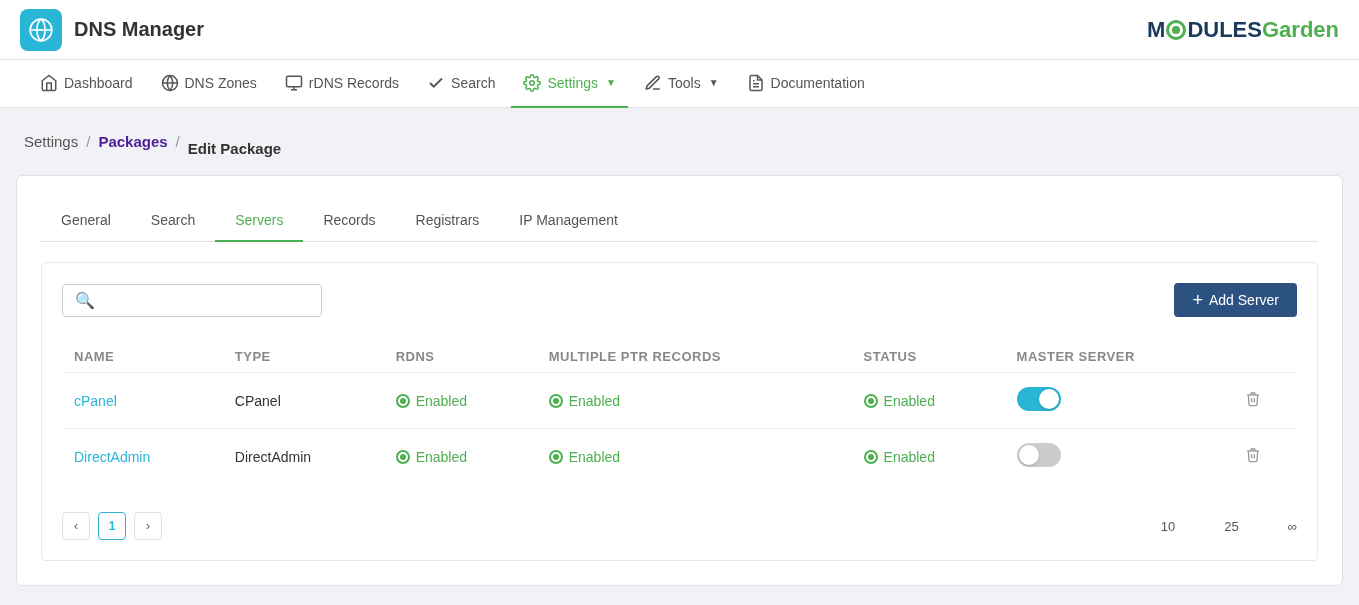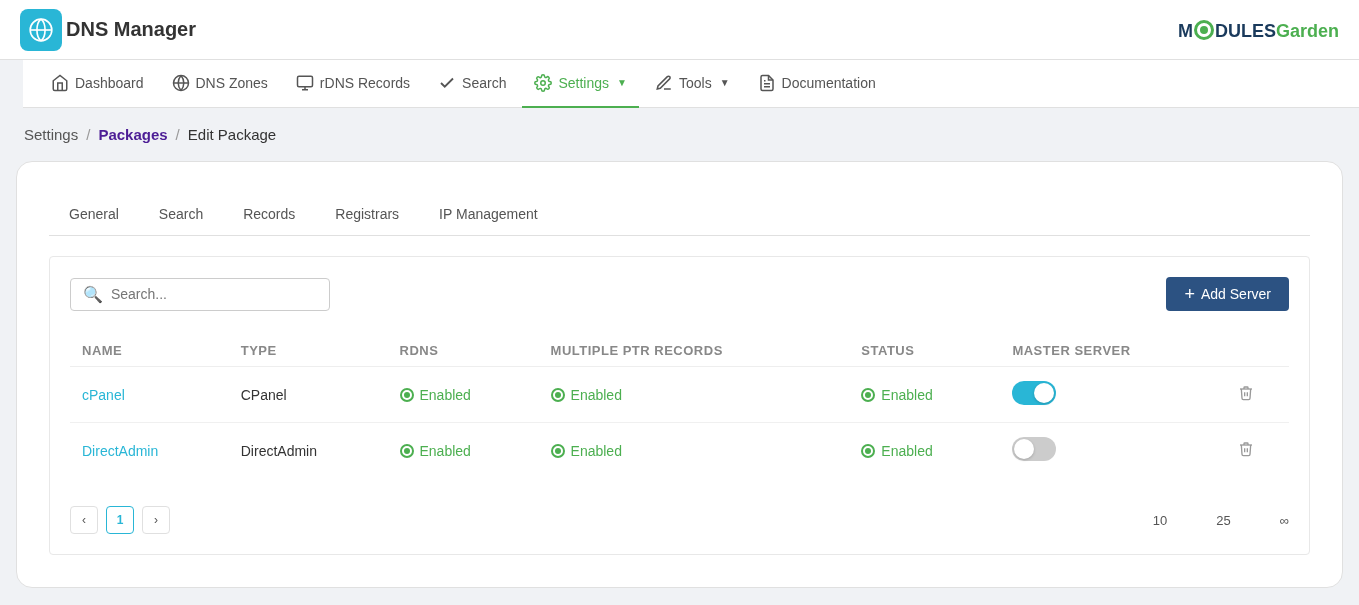--- a/index.html
+++ b/index.html
@@ -8,40 +8,39 @@
     
     .header {
       background: #fff;
       display: flex;
       align-items: center;
       justify-content: space-between;
       padding: 0 20px;
       height: 60px;
       border-bottom: 1px solid #e0e0e0;
     }
-    .header-left { display: flex; align-items: center; gap: 4px; }
+    .header-left { display: flex; align-items: center; gap: 12px; }
     .header-logo-icon {
       width: 42px; height: 42px;
       background: #29b6d6;
       border-radius: 8px;
       display: flex; align-items: center; justify-content: center;
     }
     .header-logo-icon svg { width: 26px; height: 26px; }
     .app-title { font-size: 20px; font-weight: 600; color: #333; }
 
     
     .nav {
       background: #fff;
       display: flex;
       align-items: center;
-      padding: 0 16px;
+      padding: 0 28px;
       height: 48px;
       border-bottom: 1px solid #e0e0e0;
       gap: 4px;
-      margin-left: 23px;
     }
     .nav-item {
       display: flex; align-items: center; gap: 6px;
       padding: 0 12px;
       height: 48px;
       cursor: pointer;
       color: #555;
       font-size: 14px;
       border-bottom: 2px solid transparent;
       white-space: nowrap;
@@ -50,29 +49,29 @@
     .nav-item svg { width: 18px; height: 18px; }
     .nav-item .chevron { font-size: 10px; margin-left: 2px; }
 
     
     .breadcrumb-bar {
       padding: 18px 24px;
       background: #f0f2f5;
     }
     .breadcrumb { display: flex; align-items: center; gap: 8px; font-size: 15px; color: #555; }
     .breadcrumb .sep { color: #999; }
-    .breadcrumb .current { font-weight: 400; color: #333; }
+    .breadcrumb .current { font-weight: 700; color: #333; margin-top: 14px; }
 
     
     .main { padding: 0 16px 16px; }
     .card {
       background: #fff;
-      border-radius: 16px;
+      border-radius: 6px;
       border: 1px solid #e0e0e0;
-      padding: 32px;
+      padding: 24px;
     }
 
     
     .tabs {
       display: flex;
       border-bottom: 1px solid #e0e0e0;
       margin-bottom: 0;
       gap: 0;
     }
     .tab {
@@ -213,21 +212,21 @@
       cursor: pointer;
       font-size: 12px;
       color: #555;
       background: #fff;
     }
     .page-btn.active { background: #fff; color: #29b6d6; font-weight: 600; border-color: #29b6d6; }
     .page-size-options { display: flex; align-items: center; gap: 10px; font-size: 13px; color: #555; }
     .page-size-option { cursor: pointer; margin-left: 39px; }
 
     
-    .mg-logo { font-size: 18px; font-weight: 800; }
+    .mg-logo { font-size: 22px; font-weight: 800; }
     .mg-logo .m { color: #1a3a5c; }
     .mg-logo .rest { color: #1a3a5c; }
     .mg-logo .garden { color: #4caf50; }
   </style>
 </head>
 <body>
 
 <div class="header">
   <div class="header-left">
     <div class="header-logo-icon">
@@ -311,31 +310,31 @@
     <span class="current">Edit Package</span>
   </div>
 </div>
 
 <div class="main">
   <div class="card">
 
     <div class="tabs">
       <div class="tab">General</div>
       <div class="tab">Search</div>
+      <div class="tab active">Servers</div>
       <div class="tab">Records</div>
       <div class="tab">Registrars</div>
       <div class="tab">IP Management</div>
     </div>
 
     <div class="inner-card">
 
       <div class="toolbar">
         <div class="search-box">
           <span class="search-icon">🔍</span>
-          <input type="text" placeholder="Search..." style="">
         </div>
         <button class="add-btn">
           <span style="font-size:18px;line-height:1;">+</span>
           <span>Add Server</span>
         </button>
       </div>
 
       <table class="table">
         <thead>
           <tr>

